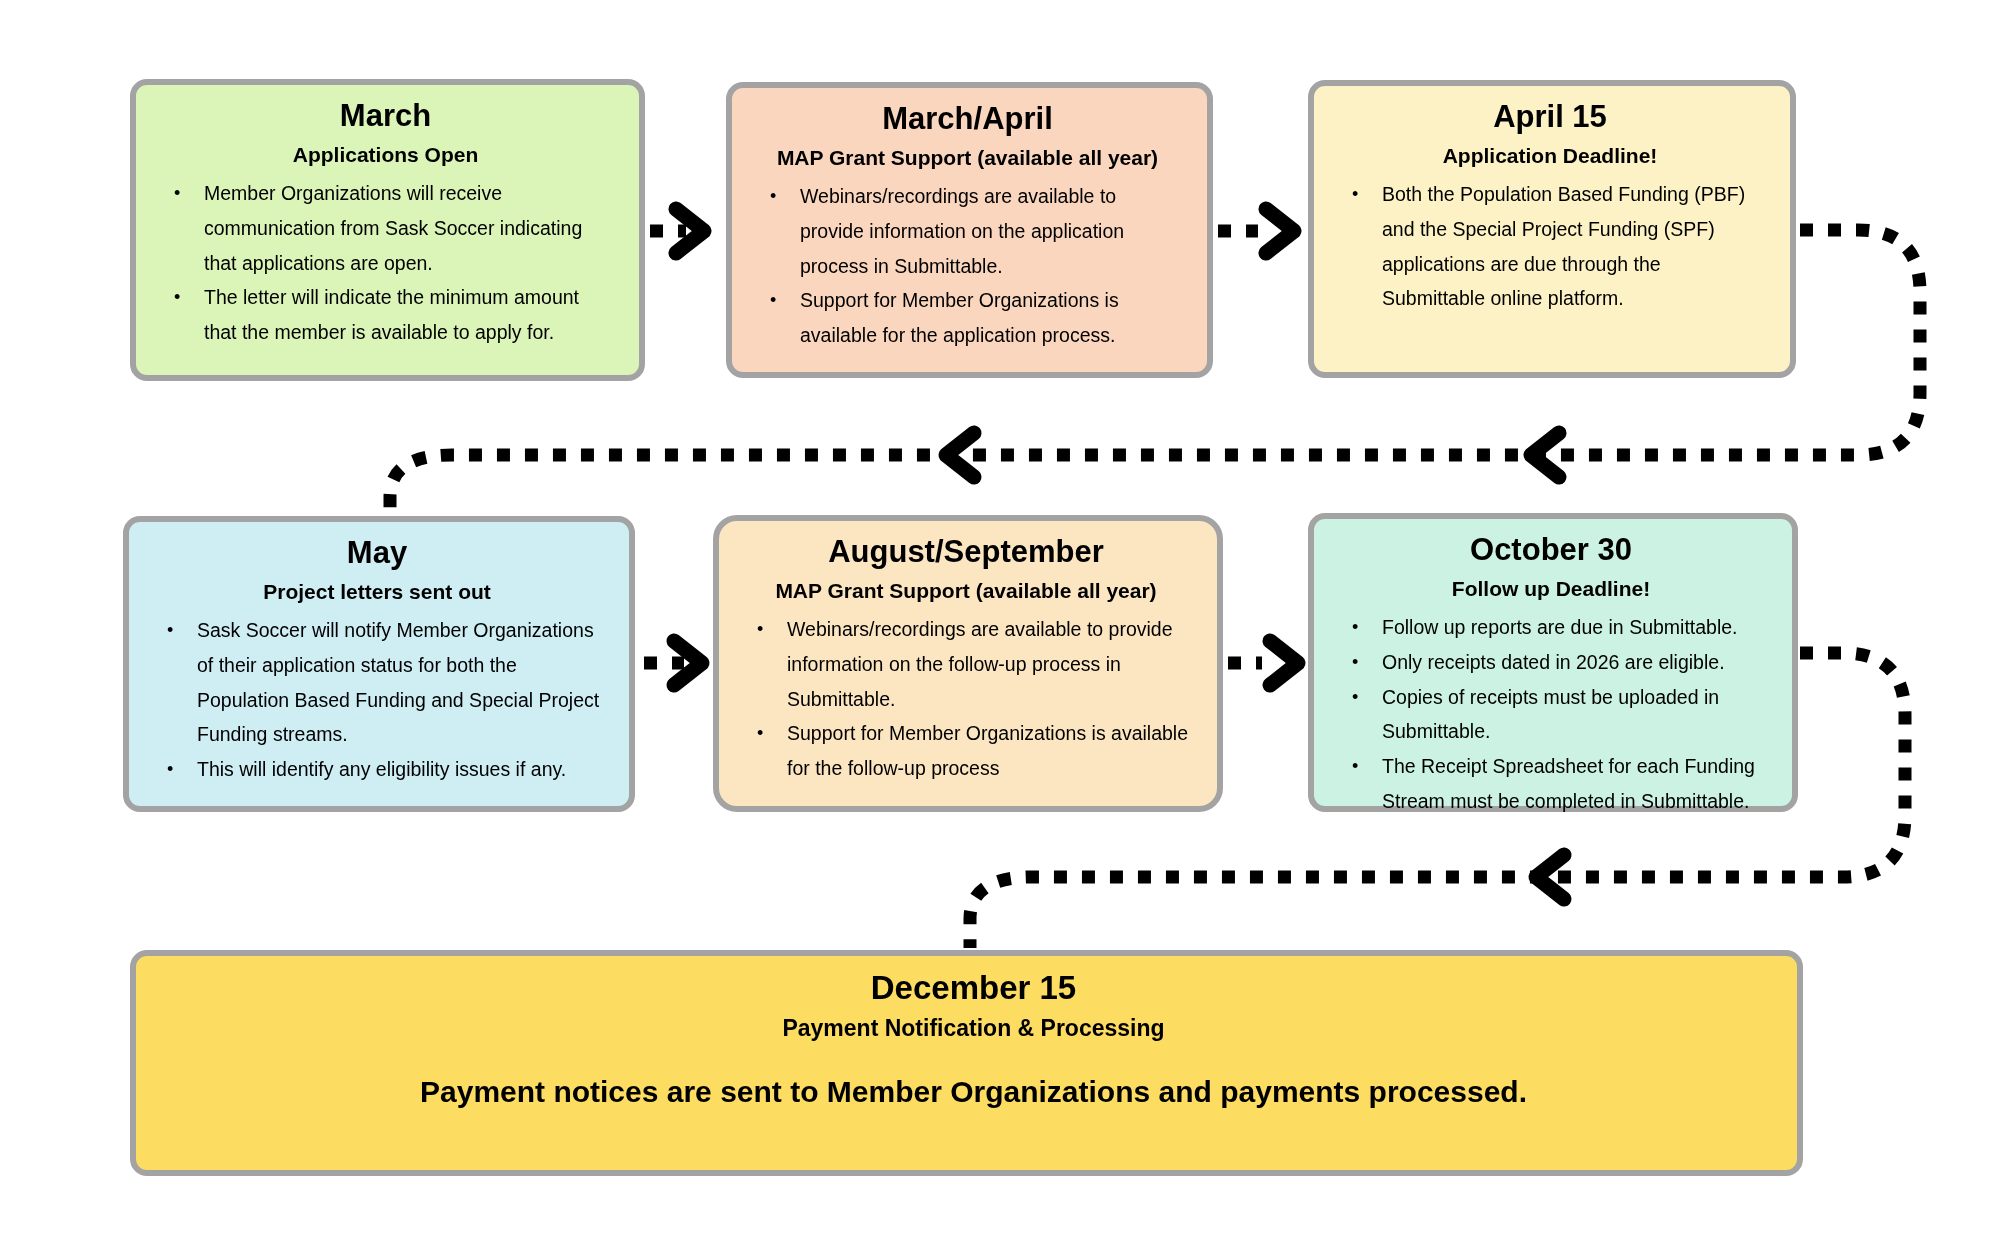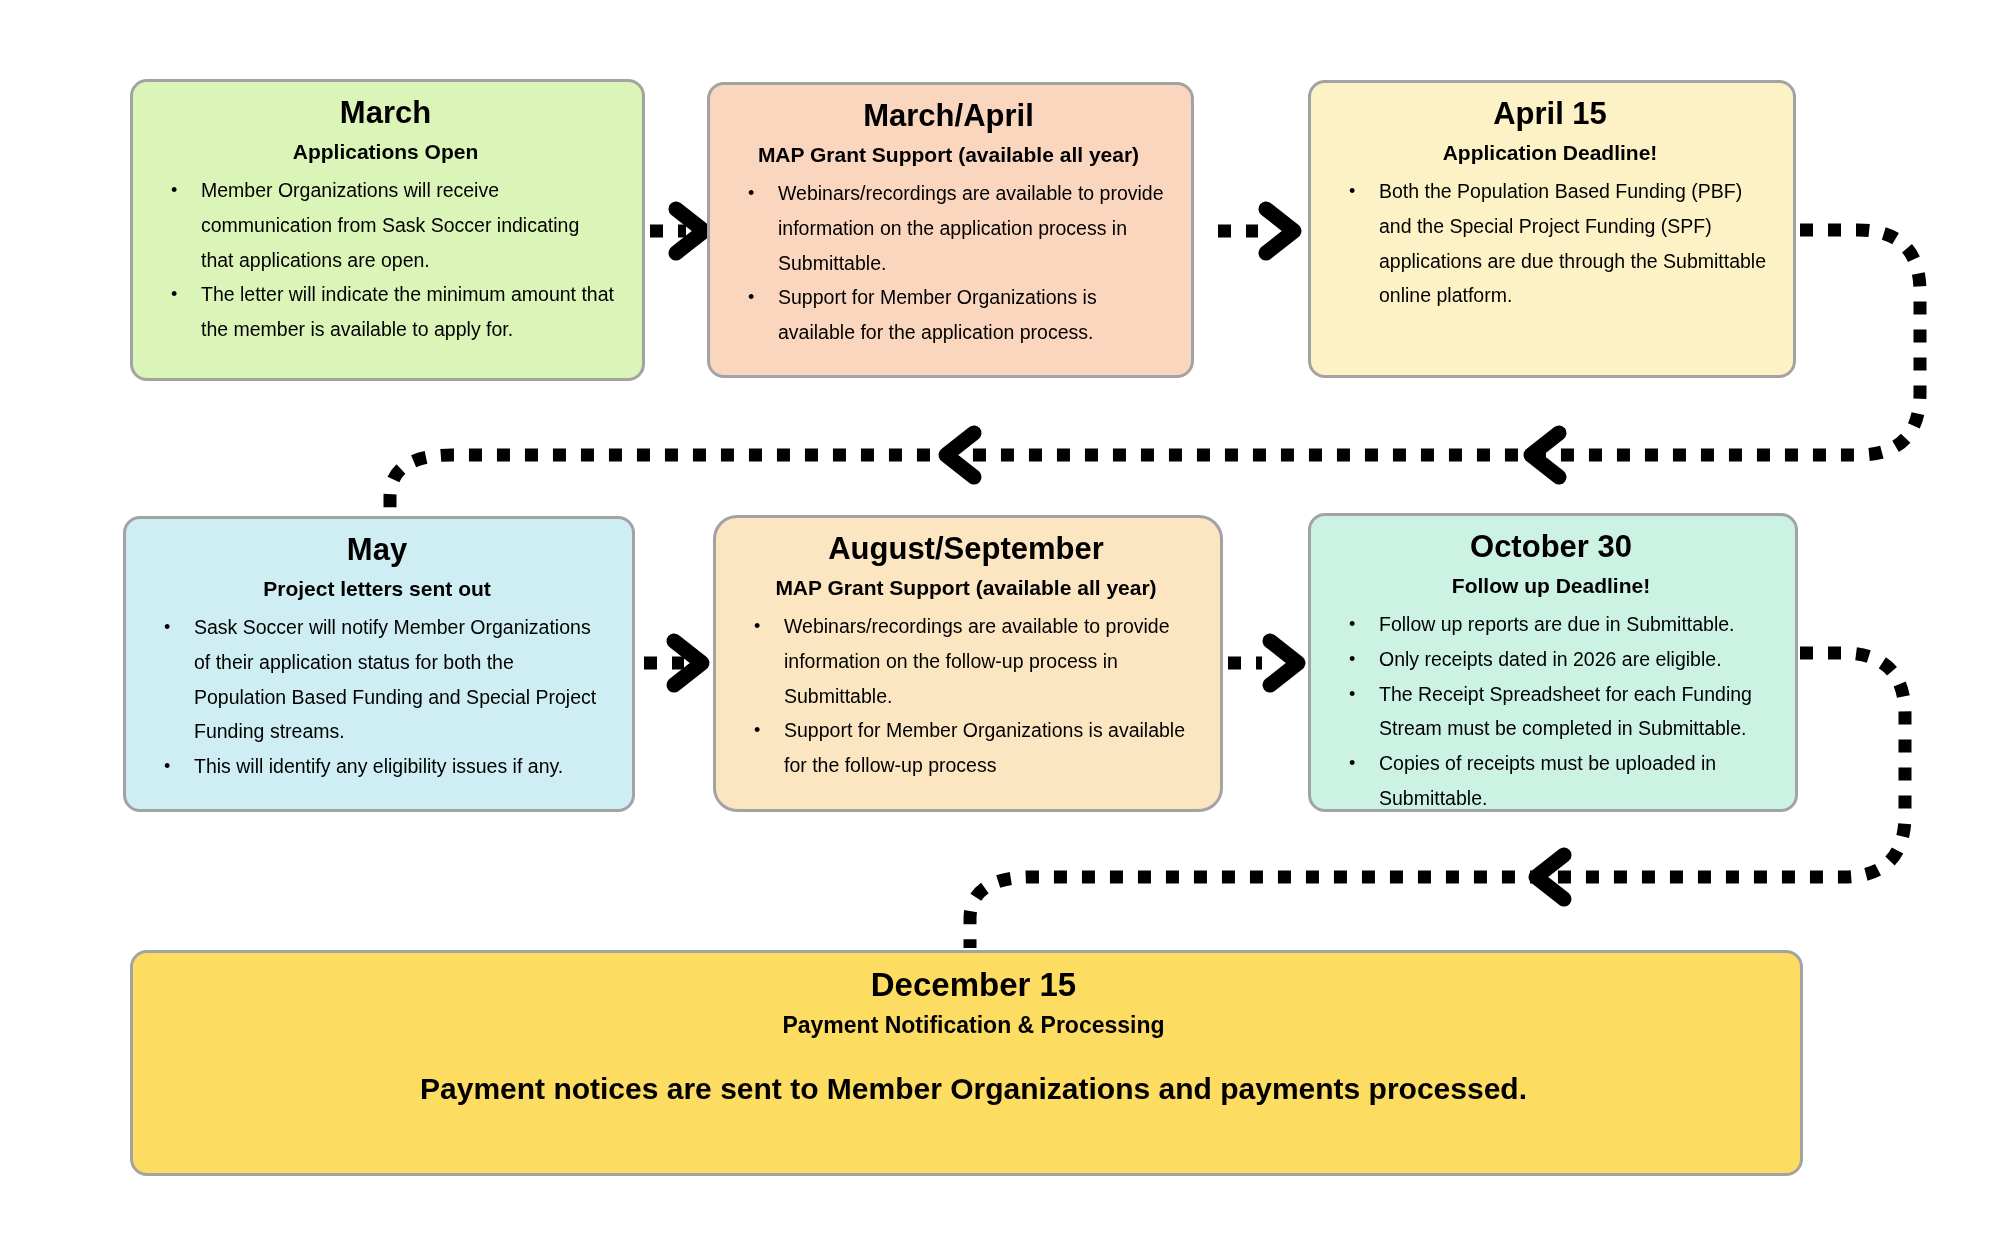--- a/index.html
+++ b/index.html
@@ -31,21 +31,21 @@
   }
   .chevron {
     stroke: #000000;
     stroke-width: 15;
     fill: none;
     stroke-linecap: round;
     stroke-linejoin: round;
   }
   .flow-box {
     position: absolute;
-    border: 3px solid #a3a3a3;
+    border: 6px solid #a3a3a3;
     border-radius: 17px;
     box-sizing: border-box;
     padding: 10px 26px 10px 22px;
   }
   .box-title {
     text-align: center;
     font-weight: bold;
     font-size: 31px;
     line-height: 1.35;
   }
@@ -118,21 +118,21 @@
 
   <div class="flow-box" style="left: 130px; top: 79px; width: 515px; height: 302px; background: rgb(219, 244, 184);">
     <div class="box-title">March</div>
     <div class="box-subtitle">Applications Open</div>
     <ul class="box-bullets">
         <li>Member Organizations will receive communication from Sask Soccer indicating that applications are open.</li>
         <li>The letter will indicate the minimum amount that the member is available to apply for.</li>
       </ul>
   </div>
 
-  <div class="flow-box" style="left: 707px; top: 82px; width: 487px; height: 296px; background: rgb(251, 214, 191);">
+  <div class="flow-box" style="left: 726px; top: 82px; width: 487px; height: 296px; background: rgb(251, 214, 191);">
     <div class="box-title">March/April</div>
     <div class="box-subtitle">MAP Grant Support (available all year)</div>
     <ul class="box-bullets">
         <li>Webinars/recordings are available to provide information on the application process in Submittable.</li>
         <li>Support for Member Organizations is available for the application process.</li>
       </ul>
   </div>
 
   <div class="flow-box" style="left: 1308px; top: 80px; width: 488px; height: 298px; background: rgb(253, 242, 197);">
     <div class="box-title">April 15</div>
@@ -159,22 +159,22 @@
         <li>Support for Member Organizations is available for the follow-up process</li>
       </ul>
   </div>
 
   <div class="flow-box" style="left: 1308px; top: 513px; width: 490px; height: 299px; background: rgb(203, 242, 226);">
     <div class="box-title">October 30</div>
     <div class="box-subtitle">Follow up Deadline!</div>
     <ul class="box-bullets">
         <li>Follow up reports are due in Submittable.</li>
         <li>Only receipts dated in 2026 are eligible.</li>
+        <li>Copies of receipts must be uploaded in Submittable.</li>
         <li>The Receipt Spreadsheet for each Funding Stream must be completed in Submittable.</li>
-        <li>Copies of receipts must be uploaded in Submittable.</li>
       </ul>
   </div>
 
   <div class="flow-box footer-box" style="left: 130px; top: 950px; width: 1673px; height: 226px; background: rgb(253, 220, 98); padding-left: 40px;">
     <div class="box-title">December 15</div>
     <div class="box-subtitle">Payment Notification &amp; Processing</div>
     <div class="footer-message">Payment notices are sent to Member Organizations and payments processed.</div>
   </div>
 
 </div>

